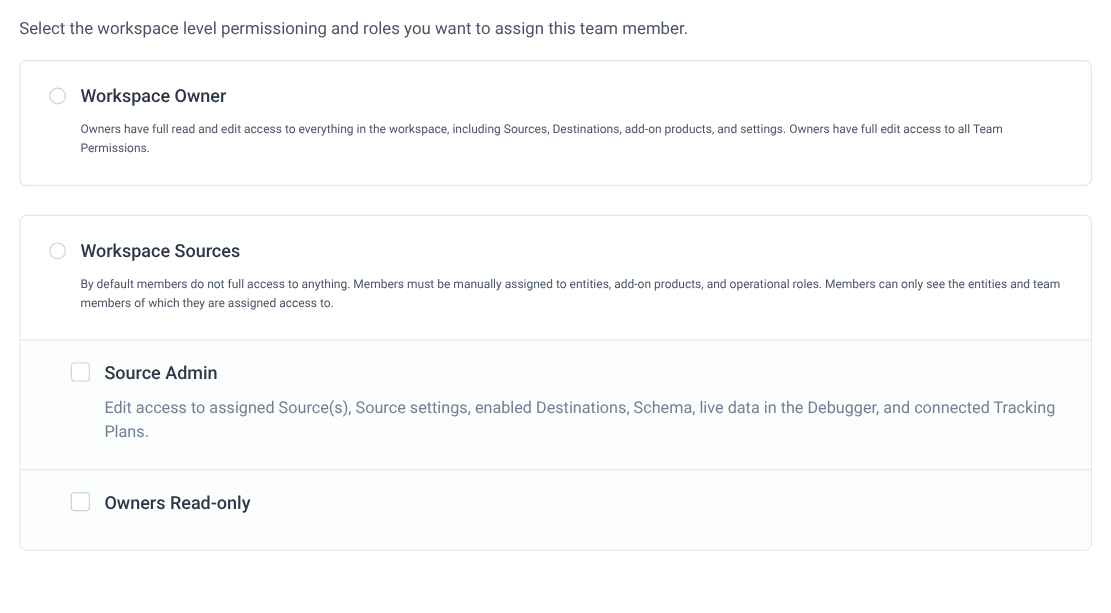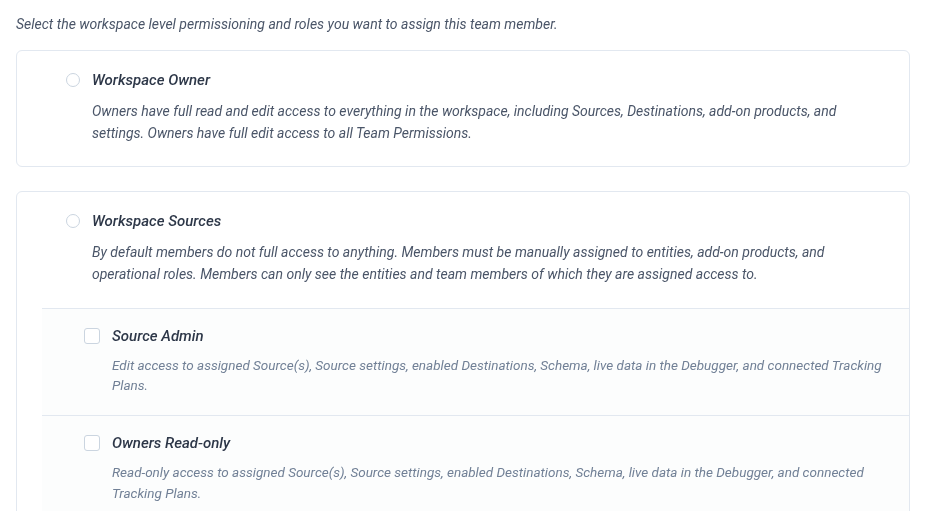--- a/index.html
+++ b/index.html
@@ -1,39 +1,37 @@
 <!DOCTYPE html>
 <html><head>
   <meta charset="utf-8">
   <style>
     * {
       margin: 0;
       padding: 0;
       box-sizing: border-box;
-      font-style: italic;
     }
     body {
       font-family: -apple-system, BlinkMacSystemFont, "Segoe UI", Roboto, Helvetica, Arial, sans-serif;
       background: #ffffff;
       padding: 16px;
       color: #2d3748;
       font-size: 14px;
     }
     .intro-text {
       color: #4a5568;
       font-size: 14px;
       margin-bottom: 18px;
     }
     .card {
       border: 1px solid #e2e8f0;
       border-radius: 6px;
       background: #ffffff;
       margin-bottom: 24px;
       overflow: hidden;
-      padding-left: 25px;
     }
     .main-section {
       padding: 20px 24px 22px 24px;
     }
     .radio-row {
       display: flex;
       align-items: center;
       margin-bottom: 12px;
     }
     .radio-input {
@@ -48,32 +46,32 @@
       background: #ffffff;
       cursor: pointer;
     }
     .radio-label {
       font-size: 15px;
       font-weight: 500;
       color: #2d3748;
     }
     .description {
       color: #4a5568;
-      font-size: 14px;
+      font-size: 10px;
       line-height: 1.55;
       padding-left: 26px;
     }
     .sub-section {
       border-top: 1px solid #e2e8f0;
       background: #fcfdfd;
       padding: 18px 24px 20px 24px;
     }
     .checkbox-row {
       display: flex;
-      align-items: center;
+      align-items: flex-start;
       margin-bottom: 10px;
       padding-left: 18px;
     }
     .checkbox-input {
       width: 16px;
       height: 16px;
       border: 1.5px solid #cbd5e0;
       border-radius: 3px;
       margin-right: 12px;
       flex-shrink: 0;
@@ -124,16 +122,15 @@
       <span class="checkbox-label">Source Admin</span>
     </div>
     <div class="sub-description">Edit access to assigned Source(s), Source settings, enabled Destinations, Schema, live data in the Debugger, and connected Tracking Plans.</div>
   </div>
 
   <div class="sub-section">
     <div class="checkbox-row">
       <input type="checkbox" class="checkbox-input" style="">
       <span class="checkbox-label">Owners Read-only</span>
     </div>
-    <div class="sub-description">Read-only access to assigned Source(s), Source settings, enabled Destinations, Schema, live data in the Debugger, and connected Tracking Plans.</div>
   </div>
 
 </div>
 
 </body></html>

